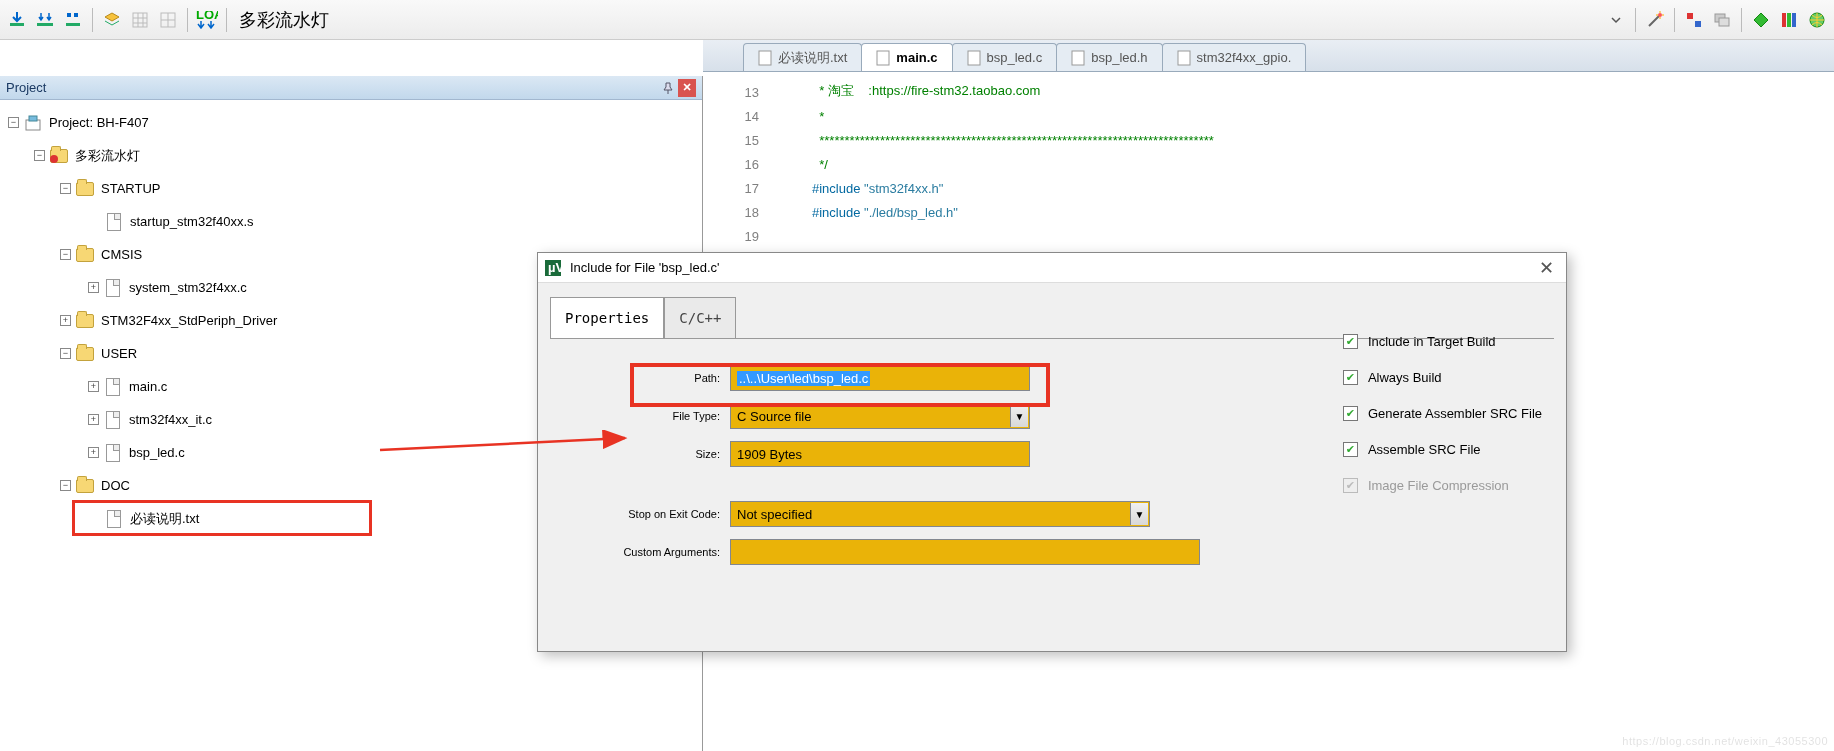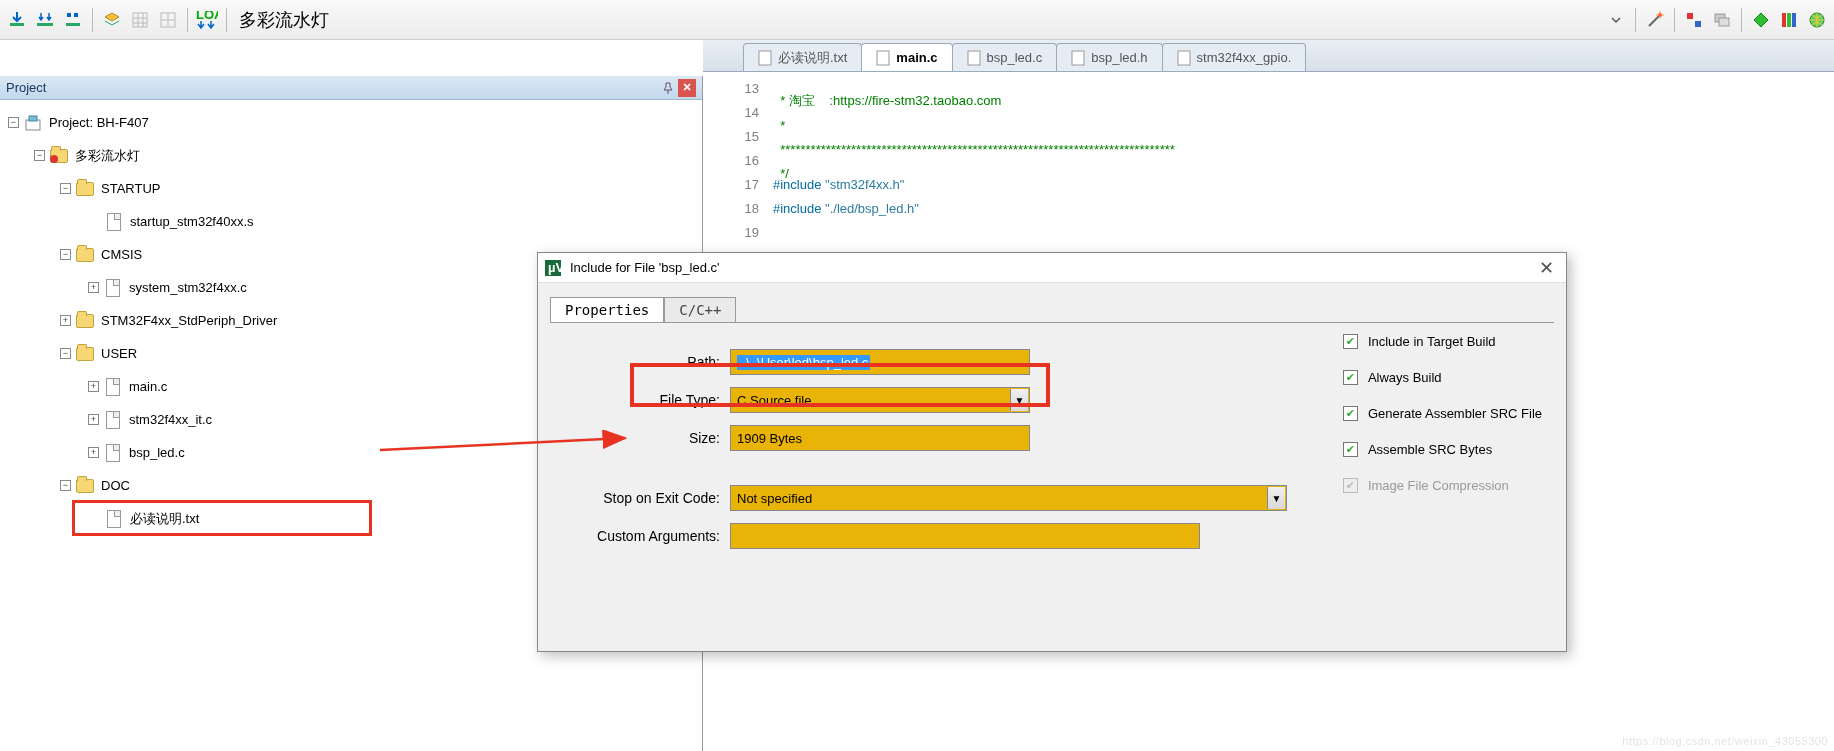--- a/index.html
+++ b/index.html
@@ -34,37 +34,37 @@
 .highlight-box { position:absolute; border:3px solid #e83323; pointer-events:none; }
 
 
 .editor { flex:1; display:flex; flex-direction:column; min-width:0; position:relative; }
 .tabs { height: 32px; background: linear-gradient(#e9eef4,#d7e0ea); border-bottom: 1px solid #9ab; display:flex; align-items:flex-end; padding-left:40px; gap:0; }
 .tab { height:28px; padding:0 14px; display:flex; align-items:center; gap:6px; border:1px solid #9ab; border-bottom:none; background:#f5f8fb; border-radius:4px 4px 0 0; margin-right:-1px; font-size:15px; position:relative; }
 .tab.active { background:#fff; font-weight:bold; z-index:2; }
 .tab.inactive { background:#e5ecf3; color:#555; }
 .tab-file-ic { width:14px; height:16px; }
 .code-area { flex:1; background:#fff; position:relative; font-family: Consolas, "Courier New", monospace; font-size:17px; padding-top:4px; }
-.code-line { display:flex; height:24px; align-items:center; }
+.code-line { display:flex; height:24px; align-items:flex-end;gap:39px; }
 .gutter { width:70px; text-align:right; padding-right:14px; color:#808080; background:#fff; }
 .code-text { white-space:pre; }
 .c-green { color:#008000;margin-top:26px; }
 .c-blue { color:#0369a1; }
 .c-teal { color:#2a7ca0; }
 
 
 .dialog { position:absolute; left:537px; top:252px; width:1030px; height:400px; background:#f0f0f0; border:1px solid #888; box-shadow: 4px 4px 12px rgba(0,0,0,0.25); }
 .dialog-title { height:30px; background:#fff; display:flex; align-items:center; padding:0 6px; gap:8px; border-bottom:1px solid #ddd; font-size:15px; }
 .dialog-close { margin-left:auto; font-size:18px; color:#555; padding:0 6px; }
 .tabstrip { display:flex; padding: 14px 12px 0 12px; }
-.dtab { padding:4px 14px; border:1px solid #999; background:#fff; font-family: Consolas, monospace; font-size:14px; border-bottom:none; }
+.dtab { padding:12px 14px; border:1px solid #999; background:#fff; font-family: Consolas, monospace; font-size:14px; border-bottom:none; }
 .dtab.inactive { background:#eaeaea; color:#444; }
 .form-area { padding: 20px 12px; background:#f0f0f0; }
 .form-row { display:flex; align-items:center; height:38px; }
-.form-label { width:180px; text-align:right; padding-right:10px; font-size:14px; }
+.form-label { width:180px; text-align:right; padding-right:10px; font-size:11px; }
 .form-input { height:26px; border:1px solid #828790; background:#eab308; padding:0 6px; font-size:14px; display:flex; align-items:center; }
 .selected-path { background:#3399ff; color:#fff; padding:0 2px; }
 .combo { position:relative; }
 .combo-btn { position:absolute; right:1px; top:1px; width:18px; height:22px; background:linear-gradient(#f0f0f0,#d8d8d8); border-left:1px solid #828790; display:flex;align-items:center;justify-content:center; font-size:10px; }
 .checkbox-col { position:absolute; right:24px; top:70px; }
 .check-row { display:flex; align-items:center; height:36px; font-size:15px; gap:10px; }
 .check-row.disabled { color:#9a9a9a; }
 .check { width:15px; height:15px; border:1px solid #777; background:#fff; display:flex; align-items:center; justify-content:center; font-size:11px; color:#3a3; }
 .check.disabled { background:#eee; border-color:#bbb; color:#bbb; }
 
@@ -424,21 +424,21 @@
     </div>
     <div class="form-row">
       <span class="form-label">Size:</span>
       <div class="form-input" style="width:300px">
           <span>1909 Bytes</span>
         </div>
     </div>
     <div style="height:22px"></div>
     <div class="form-row">
       <span class="form-label">Stop on Exit Code:</span>
-      <div class="form-input combo" style="width:557px">
+      <div class="form-input combo" style="width:420px">
         <span>Not specified</span>
         <span class="combo-btn">▼</span>
       </div>
     </div>
     <div class="form-row">
       <span class="form-label">Custom Arguments:</span>
       <div class="form-input" style="width:470px"></div>
     </div>
   </div>
 
@@ -450,21 +450,21 @@
     <div class="check-row">
         <span class="check">✔</span>
         <span>Always Build</span>
       </div>
     <div class="check-row">
         <span class="check">✔</span>
         <span>Generate Assembler SRC File</span>
       </div>
     <div class="check-row">
         <span class="check">✔</span>
-        <span>Assemble SRC Bytes</span>
+        <span>Assemble SRC File</span>
       </div>
     <div class="check-row disabled">
         <span class="check disabled">✔</span>
         <span>Image File Compression</span>
       </div>
   </div>
 
   <div class="highlight-ft" style="left:92px; top:110px; width:420px; height:44px;"></div>
 </div>
 

